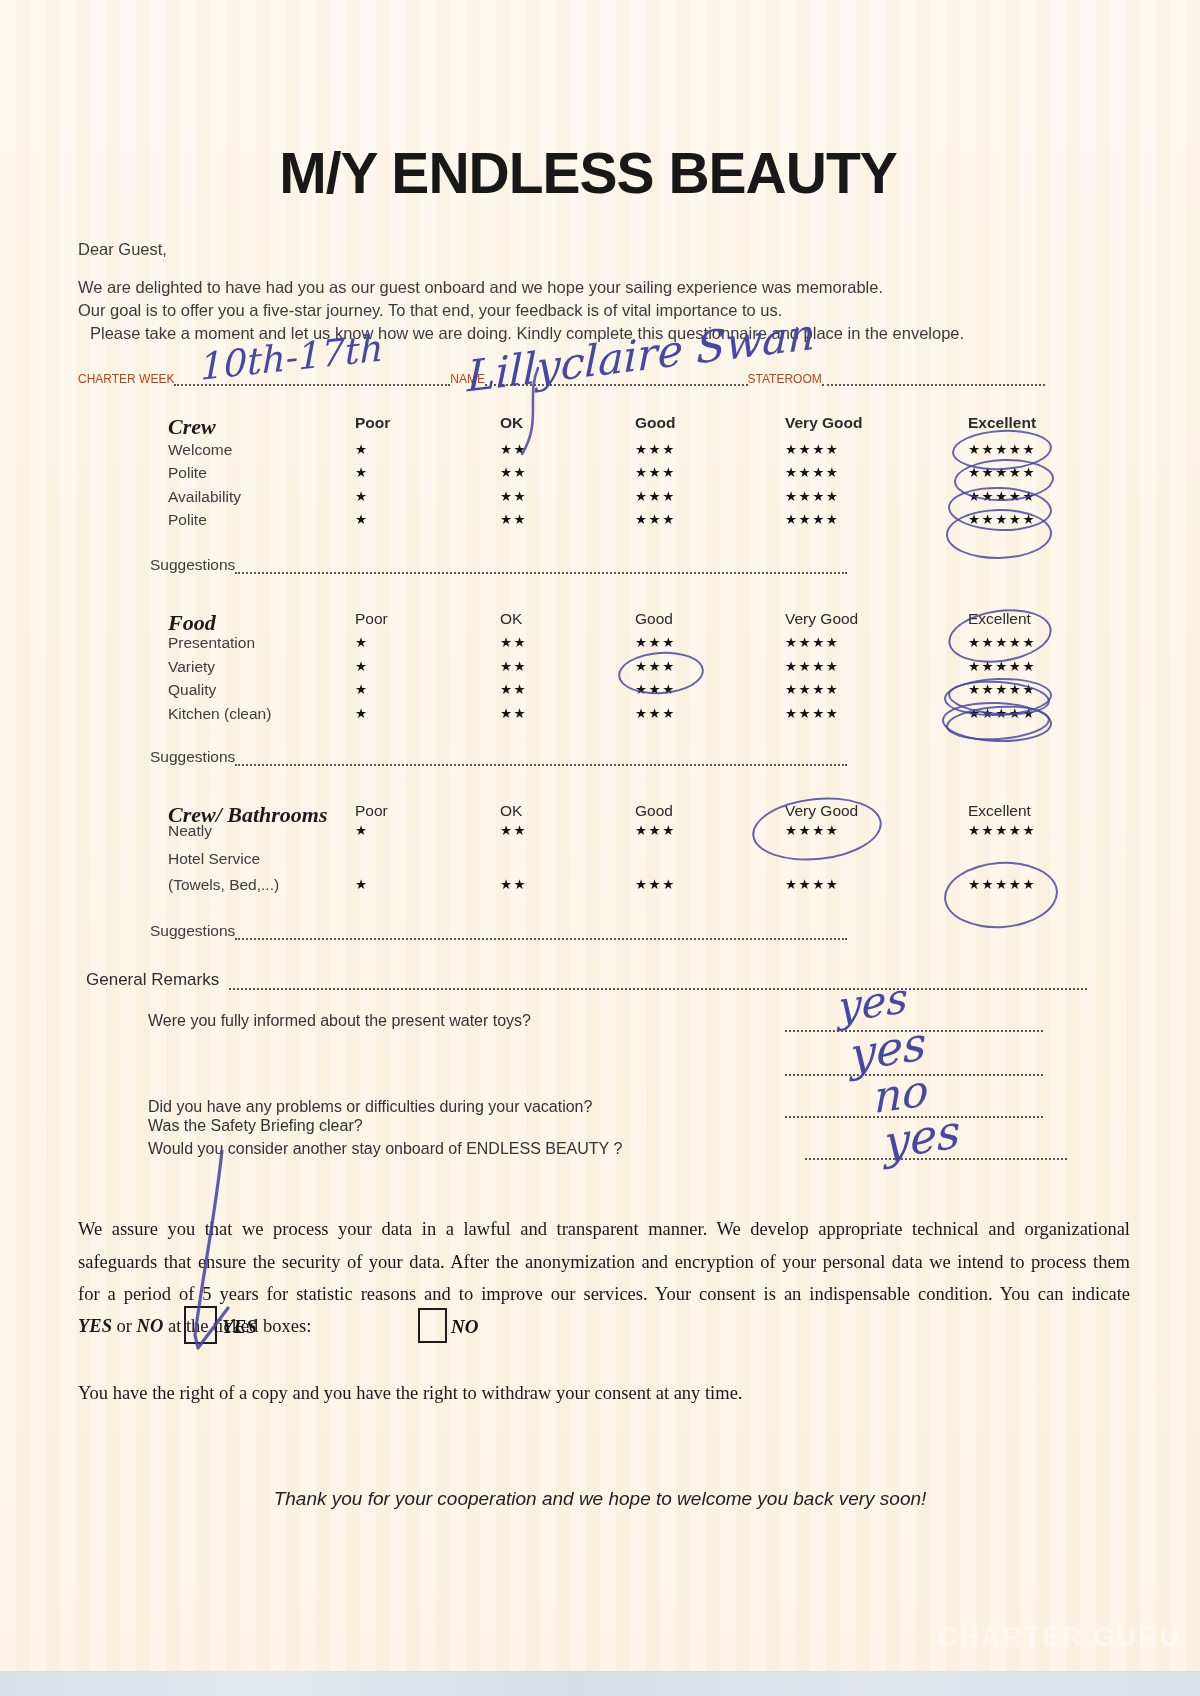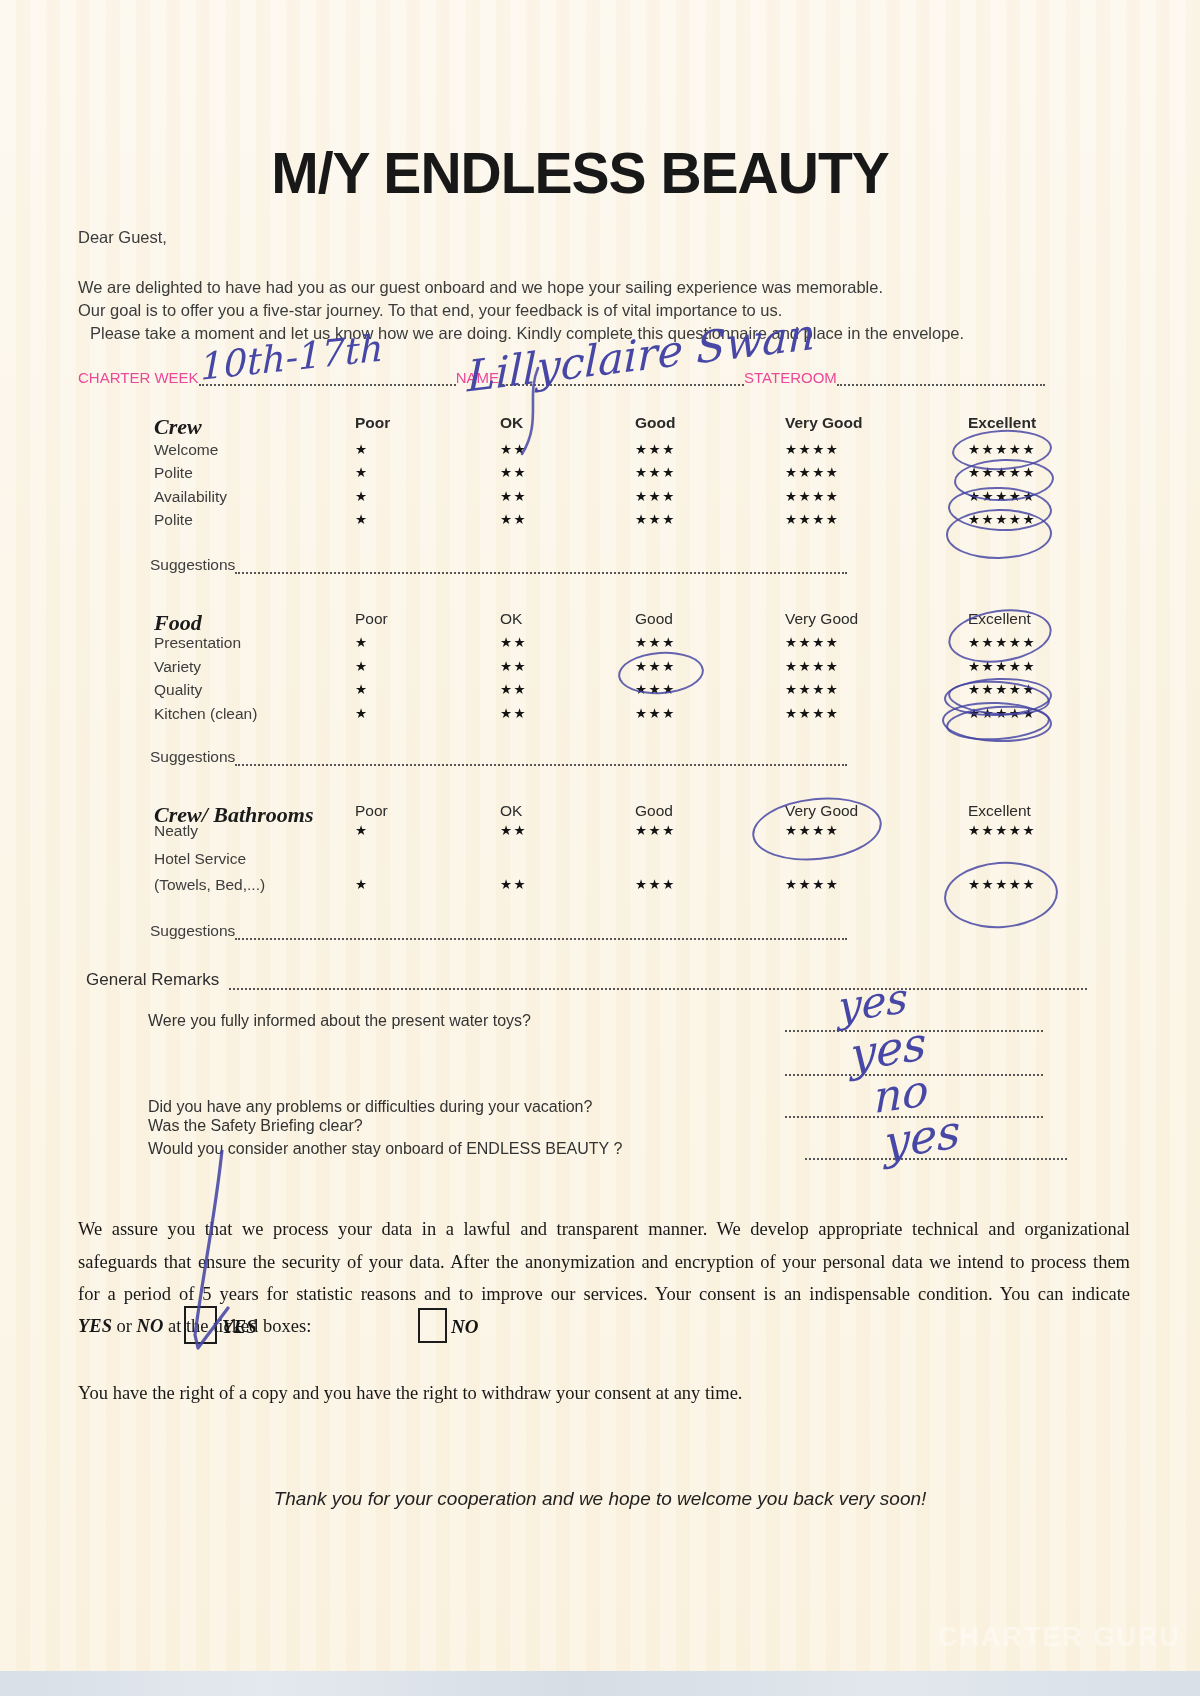--- a/index.html
+++ b/index.html
@@ -5,33 +5,33 @@
   html,body{margin:0;padding:0;}
   body{width:1200px;height:1696px;position:relative;overflow:hidden;
        font-family:"Liberation Sans",sans-serif;background:#fff;}
   .paper{position:absolute;inset:0;
     background:
       repeating-linear-gradient(90deg, rgba(255,255,255,.16) 0 16px, rgba(243,230,202,.20) 16px 30px),
       linear-gradient(180deg,#fdf8ee 0%,#fcf5e6 40%,#fbf3e2 100%);}
   .bottom-strip{position:absolute;left:0;right:0;bottom:0;height:25px;
     background:linear-gradient(90deg,#d8dfe7 0%,#e4e9ef 22%,#d6dde5 48%,#e1e7ed 74%,#d9e0e8 100%);}
   .abs{position:absolute;}
-  .title{font-weight:bold;font-size:57px;letter-spacing:-1px;color:#181818;white-space:nowrap;}
+  .title{font-weight:bold;font-size:57px;letter-spacing:-1px;color:#181818;white-space:nowrap;margin-left:8px;}
   .body16{font-size:16.5px;color:#3b3b3b;white-space:nowrap;}
-  .flabel{font-size:15px;color:#ec4899;white-space:nowrap;}
+  .flabel{font-size:12px;color:#c2410c;white-space:nowrap;}
   .sec-title{font-family:"Liberation Serif",serif;font-style:italic;font-weight:bold;
              font-size:22px;color:#1b1b1b;white-space:nowrap;}
   .colh{font-size:15.5px;color:#2b2b2b;white-space:nowrap;}
   .bold{font-weight:bold;}
   .rlabel{font-size:15.5px;color:#3d3d3d;white-space:nowrap;}
   .stars{font-size:13.5px;letter-spacing:1.5px;color:#141414;
          font-family:"DejaVu Sans",sans-serif;white-space:nowrap;}
   .section{position:absolute;left:150px;width:900px;}
   .srow{position:absolute;left:0;width:910px;height:24px;}
-  .c0{position:absolute;left:4px;}
+  .c0{position:absolute;left:18px;}
   .c1{position:absolute;left:205px;}
   .c2{position:absolute;left:350px;}
   .c3{position:absolute;left:485px;}
   .c4{position:absolute;left:635px;}
   .c5{position:absolute;left:818px;}
   .sug{position:absolute;left:150px;display:flex;align-items:flex-end;}
   .dotspan{border-bottom:2px dotted #555;height:16px;display:inline-block;}
   .q{position:absolute;left:148px;}
   .qtext{font-size:16px;color:#333;white-space:nowrap;}
   .ansline{position:absolute;border-bottom:2px dotted #555;height:2px;}
@@ -51,21 +51,21 @@
   .gr-line{position:absolute;left:86px;display:flex;align-items:flex-end;gap:10px;}
   .grlabel{font-size:17px;color:#2d2d2d;white-space:nowrap;}
   svg.inksvg{position:absolute;pointer-events:none;}
 </style>
 </head>
 <body>
 
 <div class="paper"></div>
 
 <div class="abs title" style="left:0;top:140px;width:1160px;text-align:center;">M/Y ENDLESS BEAUTY</div>
-<div class="abs body16" style="left:78px;top:228px;">Dear Guest,</div>
+<div class="abs body16" style="left:78px;top:240px;">Dear Guest,</div>
 <div class="abs body16" style="left:78px;top:278px;">We are delighted to have had you as our guest onboard and we hope your sailing experience was memorable.</div>
 <div class="abs body16" style="left:78px;top:301px;">Our goal is to offer you a five-star journey. To that end, your feedback is of vital importance to us.</div>
 <div class="abs body16" style="left:90px;top:324px;">Please take a moment and let us know how we are doing. Kindly complete this questionnaire and place in the envelope.</div>
 
 <div class="abs" style="left:78px;top:368px;width:967px;display:flex;align-items:flex-end;">
   <span class="flabel">CHARTER WEEK</span>
   <span class="dotspan" style="flex:1.05 1 0;"></span>
   <span class="flabel">NAME</span>
   <span class="dotspan" style="flex:1.0 1 0;"></span>
   <span class="flabel">STATEROOM</span>

